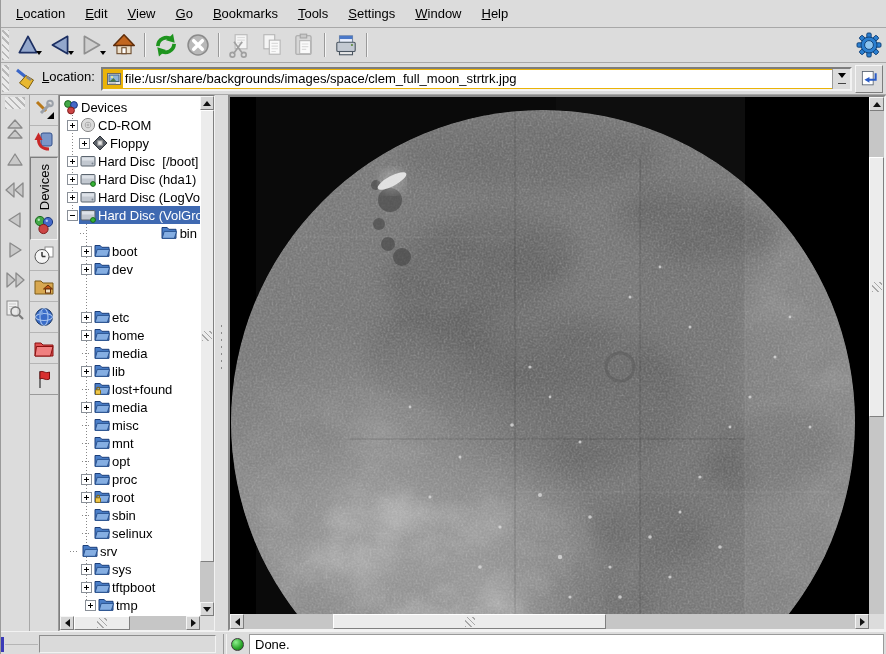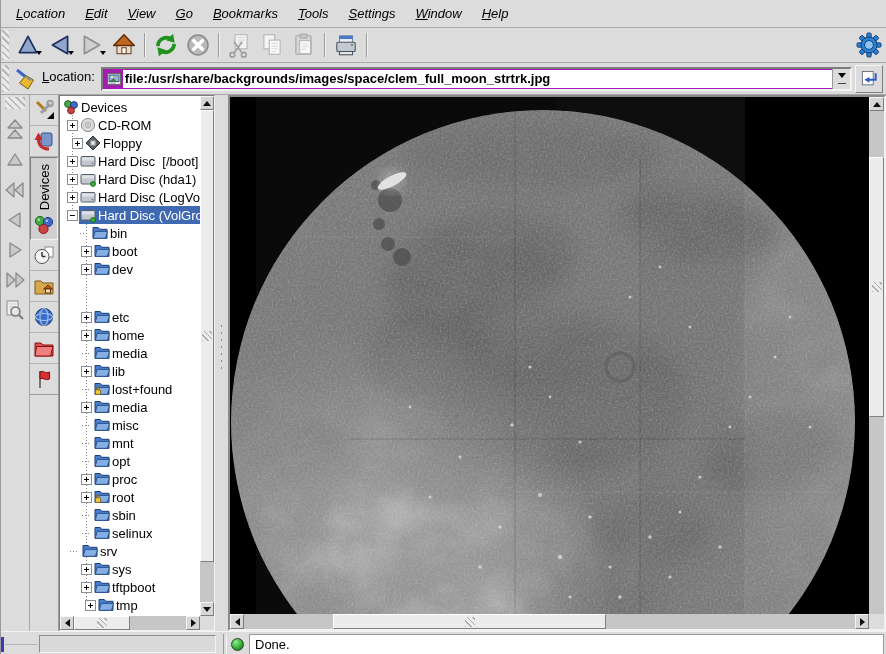--- a/index.html
+++ b/index.html
@@ -2,40 +2,40 @@
 <html><head>
 <meta charset="utf-8">
 <style>
   html,body{margin:0;padding:0;}
   body{width:886px;height:654px;overflow:hidden;background:#dcdcdc;
        font-family:"Liberation Sans",sans-serif;font-size:13px;color:#000;}
   .win{width:886px;height:654px;display:flex;flex-direction:column;border-left:1px solid #9a9a9a;box-sizing:border-box;}
   
   .menubar{height:27px;display:flex;align-items:center;padding-left:6px;gap:2px;
            border-bottom:1px solid #a8a8a8;background:#dcdcdc;flex:0 0 27px;}
-  .mi{display:inline-block;padding:3px 9px;cursor:default;font-style:italic;}
+  .mi{display:inline-block;padding:3px 9px;cursor:default;}
   .mi::first-letter{text-decoration:underline;}
   
   .toolbar{display:flex;align-items:center;border-bottom:1px solid #a8a8a8;background:#dcdcdc;}
   .tb1{height:34px;flex:0 0 34px;}
   .tb2{height:31px;flex:0 0 31px;}
   .thandle{width:7px;align-self:stretch;margin:2px 3px 2px 1px;
            background:repeating-linear-gradient(45deg,#b8b8b8 0 2px,#e9e9e9 2px 5px);}
   .tbtn{position:relative;width:32px;height:30px;display:flex;align-items:center;justify-content:center;}
   .tbtn svg{display:block;}
   .dd{position:absolute;right:2px;bottom:2px;width:0;height:0;
       border:3px solid transparent;border-top:4px solid #000;}
   .tsep{width:1px;height:24px;background:#9a9a9a;border-right:1px solid #f4f4f4;margin:0 4px;}
   .tspacer{flex:1;}
   .applogo{width:30px;height:30px;display:flex;align-items:center;justify-content:center;margin-right:2px;}
   
   .loclabel{margin:0 6px 4px 2px;}
   .loclabel::first-letter{text-decoration:underline;}
-  .combo{flex:1;height:24px;background:#a21caf;display:flex;align-items:center;
-         border:2px solid;border-color:#7d7d7d #f2f2f2 #f2f2f2 #7d7d7d;box-sizing:border-box;font-weight:bold;}
+  .combo{flex:1;height:24px;background:#eab308;display:flex;align-items:center;
+         border:2px solid;border-color:#7d7d7d #f2f2f2 #f2f2f2 #7d7d7d;box-sizing:border-box;}
   .combo input{flex:1;border:none;outline:none;font:inherit;padding:0 2px;background:#fff;height:18px;}
   .cicon{width:18px;display:flex;justify-content:center;margin-left:2px;}
   .cbtn{width:17px;height:100%;background:#dcdcdc;border-left:1px solid #9a9a9a;
         display:flex;flex-direction:column;align-items:center;justify-content:center;}
   .cbtn .tri{width:0;height:0;border:4px solid transparent;border-top:5px solid #000;}
   .cbtn .bar{width:8px;height:1px;background:#444;margin-top:1px;}
   .gobtn{width:26px;height:26px;margin:0 3px;display:flex;align-items:center;justify-content:center;
          background:#dcdcdc;border:1px solid;border-color:#f5f5f5 #7d7d7d #7d7d7d #f5f5f5;}
   
   .main{display:flex;height:536px;flex:0 0 536px;}
@@ -373,21 +373,21 @@
       <div class="row" style="padding-left: 2px;"><span class="rowbody"><span class="ticon"><svg width="16" height="16" viewBox="0 0 16 16">
                   <circle cx="5" cy="5" r="3.4" fill="#44a848" stroke="#1c6a20"></circle>
                   <circle cx="11" cy="6" r="3.4" fill="#4468c8" stroke="#1c3a80"></circle>
                   <circle cx="8" cy="11.5" r="3.4" fill="#cc4444" stroke="#801c1c"></circle>
                 </svg></span><span class="tlabel">Devices</span></span></div>
           <div class="row" style="padding-left: 6px;"><span class="slot"><span class="exp plus"></span></span><span class="rowbody"><span class="ticon"><svg width="16" height="16" viewBox="0 0 16 16">
                   <circle cx="8" cy="8" r="6.6" fill="#dadada" stroke="#8a8a8a"></circle>
                   <circle cx="8" cy="8" r="2.8" fill="#f2f2f2" stroke="#ababab"></circle>
                   <circle cx="8" cy="8" r="1.1" fill="#fff" stroke="#999"></circle>
                 </svg></span><span class="tlabel">CD-ROM</span></span></div>
-          <div class="row" style="padding-left: 11px;"><span class="slot"><span class="exp plus"></span></span><span class="rowbody"><span class="ticon"><svg width="16" height="16" viewBox="0 0 16 16">
+          <div class="row" style="padding-left: 18px;"><span class="slot"><span class="exp plus"></span></span><span class="rowbody"><span class="ticon"><svg width="16" height="16" viewBox="0 0 16 16">
                   <polygon points="8,1 15,8 8,15 1,8" fill="#5a6068" stroke="#2e3238"></polygon>
                   <rect x="5.8" y="5.8" width="4.4" height="4.4" fill="#e8e8e8" stroke="#9a9a9a"></rect>
                 </svg></span><span class="tlabel">Floppy</span></span></div>
           <div class="row" style="padding-left: 6px;"><span class="slot"><span class="exp plus"></span></span><span class="rowbody"><span class="ticon"><svg width="16" height="16" viewBox="0 0 16 16">
                   <rect x="1" y="3.5" width="14" height="9.5" rx="1" fill="#c2c8d0" stroke="#5a646e"></rect>
                   <rect x="2" y="4.5" width="12" height="3" fill="#dde2e8"></rect>
                   <circle cx="12.5" cy="10.5" r="1" fill="#7a8490"></circle>
                 </svg></span><span class="tlabel">Hard Disc  [/boot]</span></span></div>
           <div class="row" style="padding-left: 6px;"><span class="slot"><span class="exp plus"></span></span><span class="rowbody"><span class="ticon"><svg width="16" height="16" viewBox="0 0 16 16">
                   <rect x="1" y="3.5" width="14" height="9.5" rx="1" fill="#c2c8d0" stroke="#5a646e"></rect>
@@ -397,21 +397,21 @@
           <div class="row" style="padding-left: 6px;"><span class="slot"><span class="exp plus"></span></span><span class="rowbody"><span class="ticon"><svg width="16" height="16" viewBox="0 0 16 16">
                   <rect x="1" y="3.5" width="14" height="9.5" rx="1" fill="#c2c8d0" stroke="#5a646e"></rect>
                   <rect x="2" y="4.5" width="12" height="3" fill="#dde2e8"></rect>
                   <circle cx="12.5" cy="10.5" r="1" fill="#7a8490"></circle>
                 </svg></span><span class="tlabel">Hard Disc (LogVol0</span></span></div>
           <div class="row" style="padding-left: 6px;"><span class="slot"><span class="exp minus"></span></span><span class="rowbody sel"><span class="ticon"><svg width="16" height="16" viewBox="0 0 16 16">
                   <rect x="1" y="3.5" width="14" height="9.5" rx="1" fill="#c2c8d0" stroke="#5a646e"></rect>
                   <rect x="2" y="4.5" width="12" height="3" fill="#dde2e8"></rect>
                   <circle cx="13" cy="13" r="2.4" fill="#35b535" stroke="#1a6a1a"></circle>
                 </svg></span><span class="tlabel">Hard Disc (VolGrou</span></span></div>
-          <div class="row" style="padding-left: 18px;"><span class="slot"><span class="hstub"></span></span><span class="rowbody"><span class="ticon"><svg width="16" height="16" viewBox="0 0 16 16">
+          <div class="row" style="padding-left: 18px; justify-content: space-between;"><span class="slot"><span class="hstub"></span></span><span class="rowbody"><span class="ticon"><svg width="16" height="16" viewBox="0 0 16 16">
                   <path d="M1 2.5 h5.2 l1.6 1.8 H15 v9 H1 z" fill="#4a7ec8" stroke="#1c3f7a"></path>
                   <path d="M3.2 6.4 H15.6 L13.4 13.3 H1.2 z" fill="#85aee2" stroke="#2a5390"></path>
                 </svg></span><span class="tlabel">bin</span></span></div>
           <div class="row" style="padding-left: 20px;"><span class="slot"><span class="exp plus"></span></span><span class="rowbody"><span class="ticon"><svg width="16" height="16" viewBox="0 0 16 16">
                   <path d="M1 2.5 h5.2 l1.6 1.8 H15 v9 H1 z" fill="#4a7ec8" stroke="#1c3f7a"></path>
                   <path d="M3.2 6.4 H15.6 L13.4 13.3 H1.2 z" fill="#85aee2" stroke="#2a5390"></path>
                 </svg></span><span class="tlabel">boot</span></span></div>
           <div class="row" style="padding-left: 20px;"><span class="slot"><span class="exp plus"></span></span><span class="rowbody"><span class="ticon"><svg width="16" height="16" viewBox="0 0 16 16">
                   <path d="M1 2.5 h5.2 l1.6 1.8 H15 v9 H1 z" fill="#4a7ec8" stroke="#1c3f7a"></path>
                   <path d="M3.2 6.4 H15.6 L13.4 13.3 H1.2 z" fill="#85aee2" stroke="#2a5390"></path>

